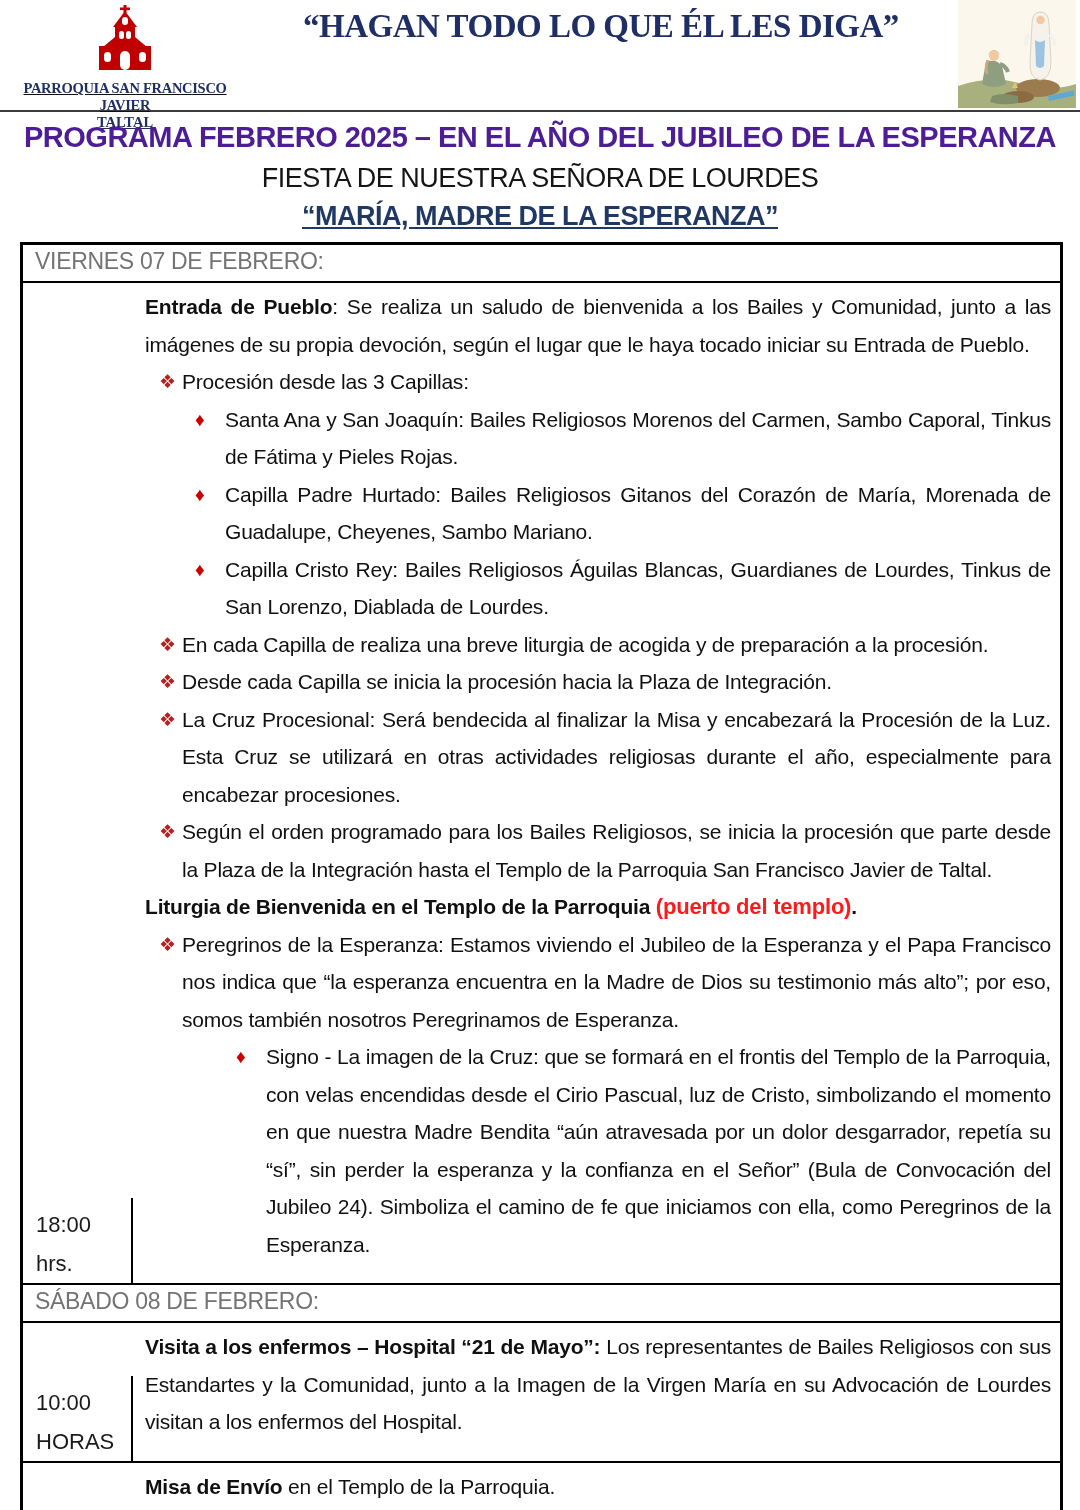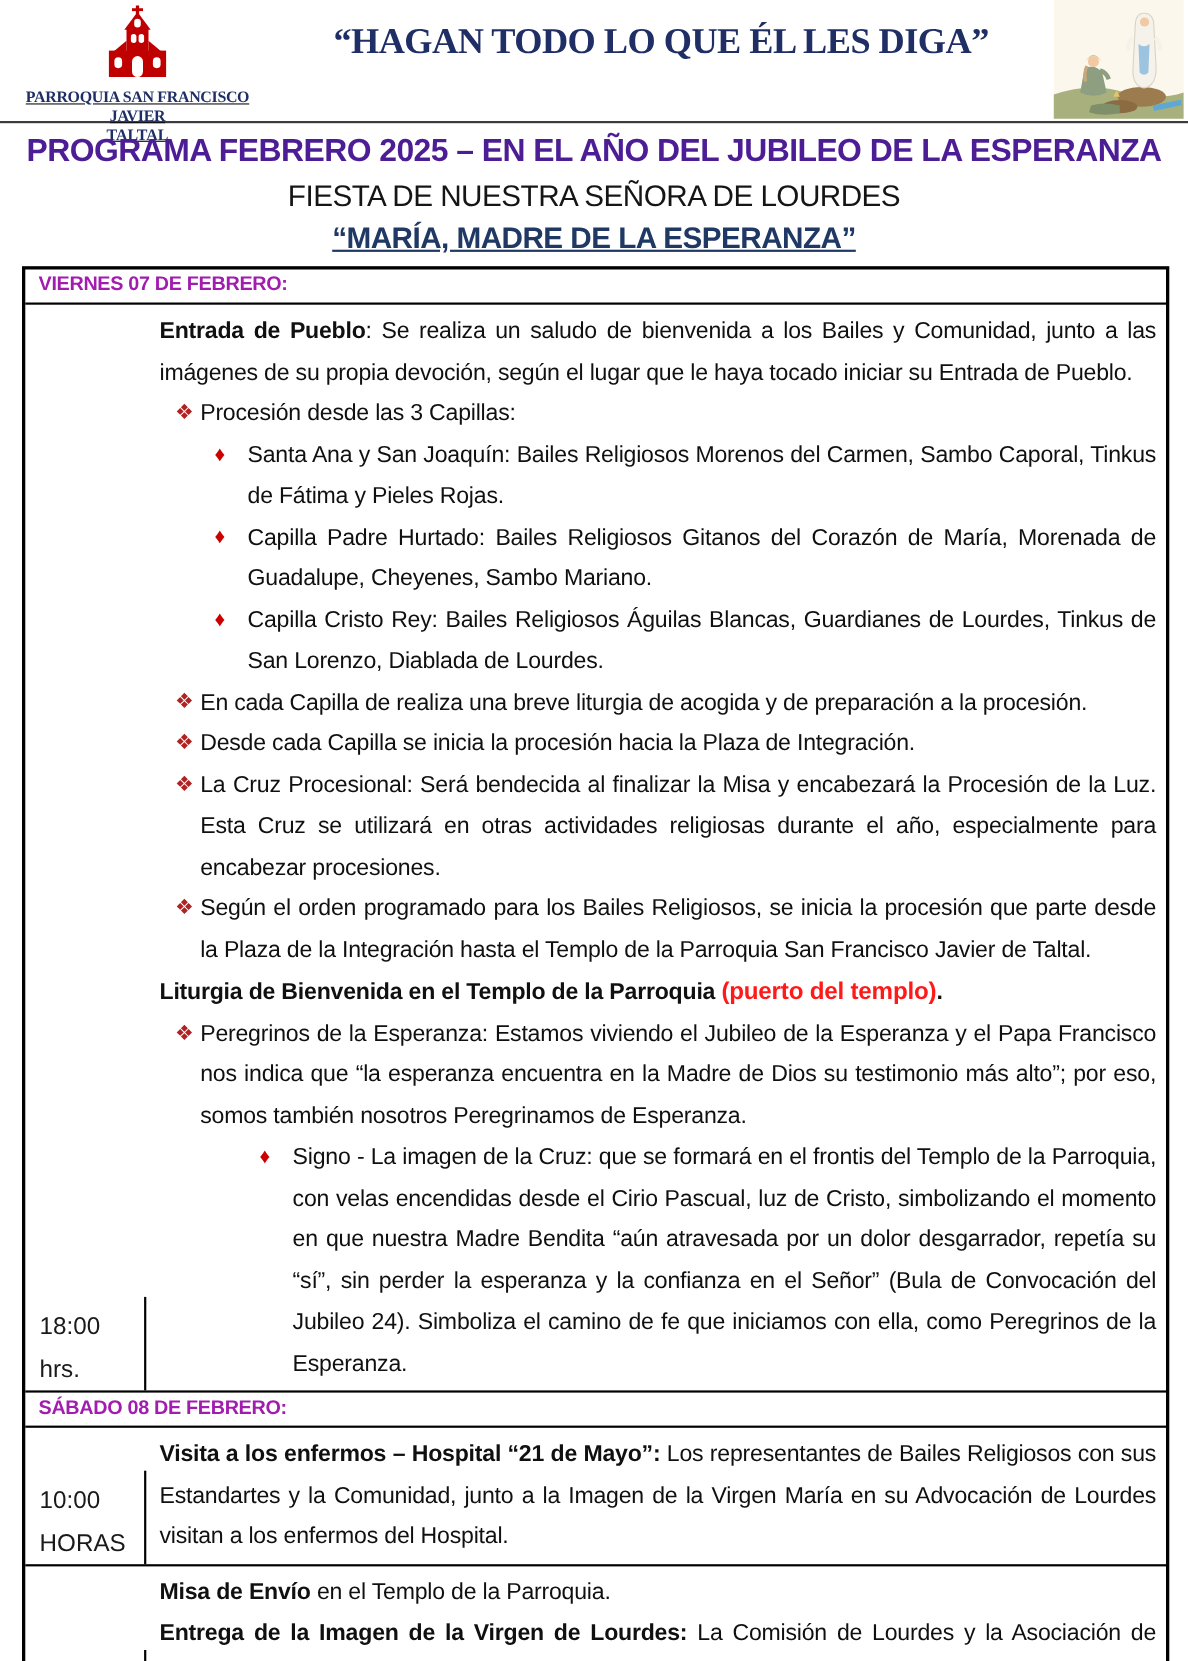--- a/index.html
+++ b/index.html
@@ -6,34 +6,34 @@
   html,body { background:#ffffff; }
   .page {
     position:relative; width:1080px; height:1510px; overflow:hidden;
     background:#ffffff; font-family:"Liberation Sans", sans-serif; color:#111;
   }
   
   .header { display:flex; align-items:flex-start; height:112px; border-bottom:2px solid #3b3b3b; }
   .logo-block { width:250px; text-align:center; padding-top:3px; flex:none;text-decoration:underline; }
   .parish-name { color:#1F2F66; font-family:"Liberation Serif", serif; font-weight:bold; font-size:14.5px; letter-spacing:-0.3px; margin-top:1px; }
   .parish-city { color:#1F2F66; font-family:"Liberation Serif", serif; font-weight:bold; font-size:14.5px; text-decoration:underline; }
-  .quote { flex:1; text-align:center; padding-top:20px; font-family:"Liberation Serif", serif; font-weight:bold; font-size:33px; color:#1F2F66; letter-spacing:-0.5px; }
+  .quote { flex:1; text-align:center; padding-top:8px; font-family:"Liberation Serif", serif; font-weight:bold; font-size:33px; color:#1F2F66; letter-spacing:-0.5px; }
   .virgin-wrap { width:128px; height:110px; flex:none; }
   
   .titles { text-align:center; }
   .t1 { margin-top:9px; color:#4c1d95; font-weight:bold; font-size:29px; letter-spacing:-0.5px; }
   .t2 { margin-top:9px; color:#151515; font-weight:normal; font-size:27px; letter-spacing:-0.5px; }
   .t3 { margin-top:7px; color:#1F3864; font-weight:bold; font-size:27px; letter-spacing:-0.5px; text-decoration:underline; }
   
   .schedule { margin:10px 17px 0 20px; border:3px solid #000; }
-  .day-row { border-top:2px solid #000; padding:3px 10px 6px 12px; color:#a21caf; font-weight:bold; font-size:18px; letter-spacing:-0.3px; }
+  .day-row { border-top:2px solid #000; padding:3px 10px 6px 12px; color:#737373; font-weight:normal; font-size:23px; letter-spacing:-0.3px; }
   .schedule > .day-row:first-child { border-top:none; }
   .time-row { display:flex; border-top:2px solid #000; align-items:flex-end; }
   .time-cell { width:110px; flex:none; border-right:2px solid #000; padding:7px 6px 0 13px; font-size:22px; line-height:39px; color:#1a1a1a; }
-  .content-cell { flex:1; padding:5px 9px 6px 12px; font-size:21px; line-height:37.5px; letter-spacing:-0.2px; color:#101010; }
+  .content-cell { flex:1; padding:5px 9px 20px 12px; font-size:21px; line-height:37.5px; letter-spacing:-0.2px; color:#101010; }
   .blk { text-align:justify; }
   .blk .lead-b { font-weight:bold; }
   .boldline { font-weight:bold; text-align:left; }
   .note-red { color:#FF1a1a; font-size:22px; font-weight:bold; }
   .with-mk { display:flex; }
   .mk { flex:none; text-align:left; }
   .mk1 { width:37px; padding-left:14px; color:#B22222; font-size:19px; }
   .mk2 { width:33px; padding-left:3px; color:#CC0000; font-size:19px; }
   .ind1 { padding-left:0; }
   .ind2 { padding-left:47px; }

